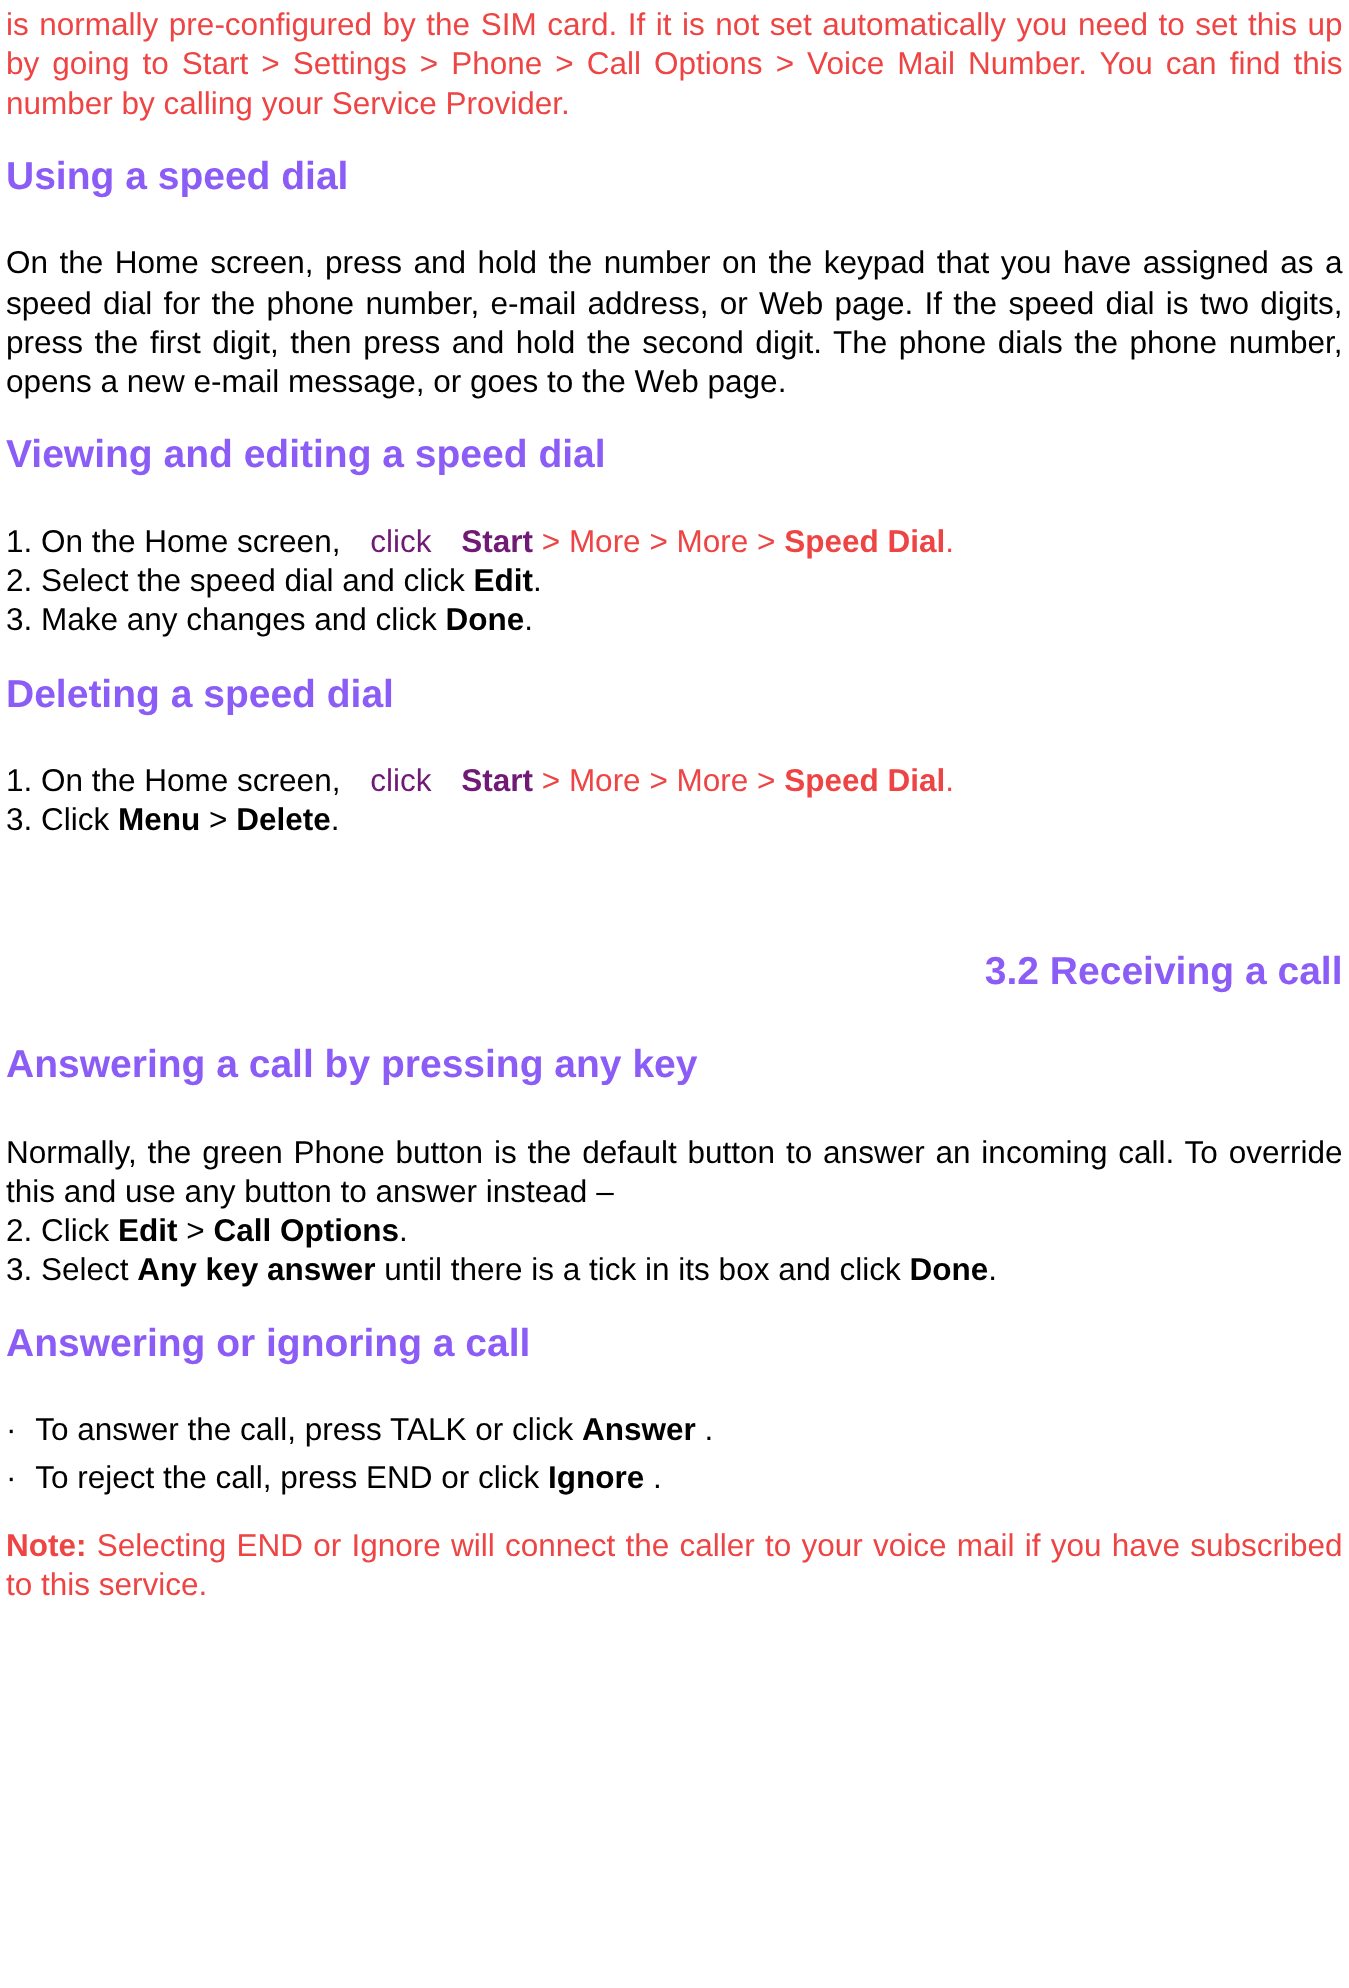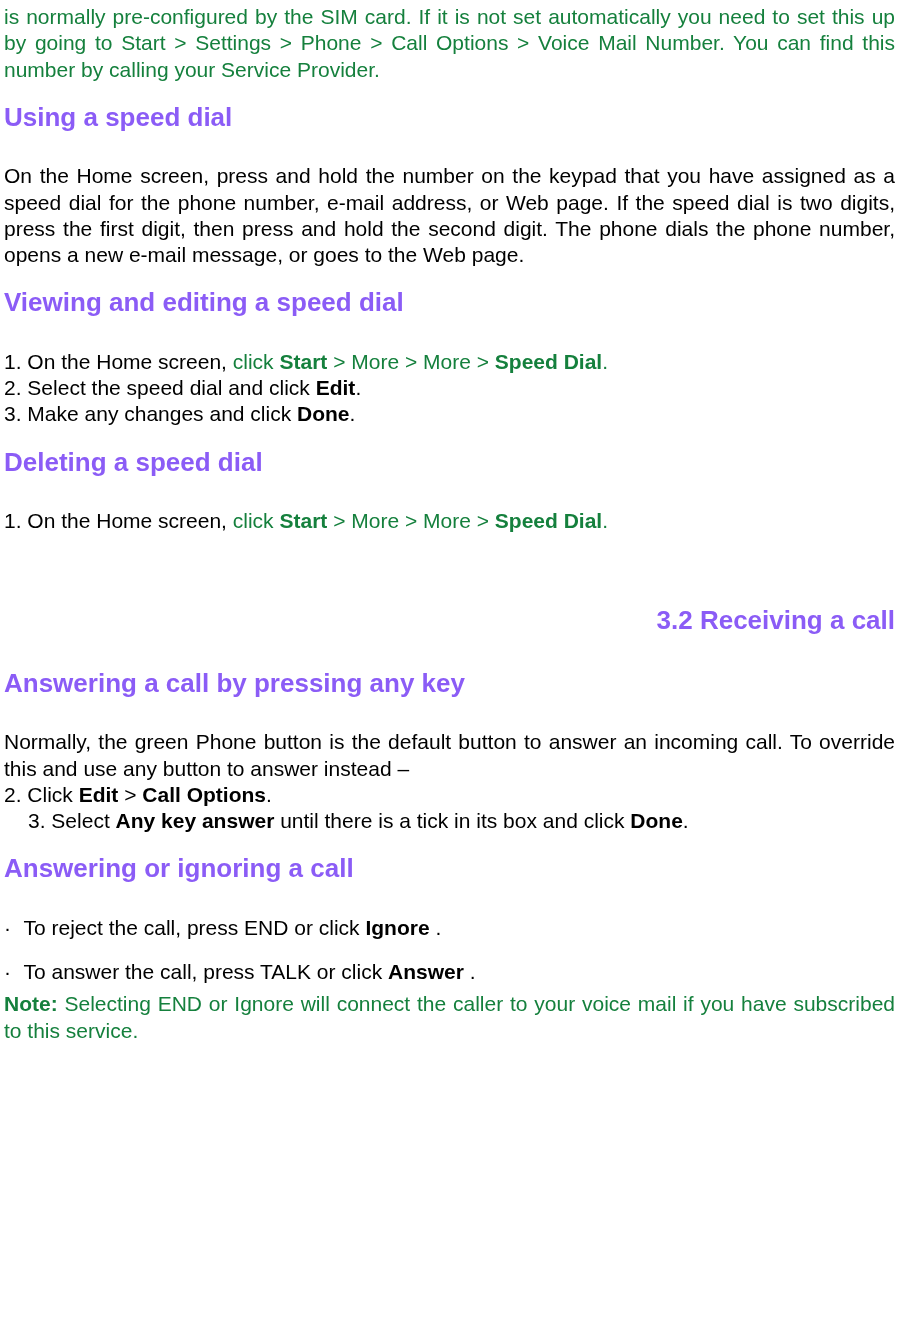--- a/index.html
+++ b/index.html
@@ -5,22 +5,22 @@
   body {
     font-family: Arial, Helvetica, sans-serif;
     font-size: 21px;
     line-height: 1.25;
     color: #000;
     margin: 0;
     padding: 4px 4px 4px 4px;
     width: 899px;
     box-sizing: border-box;
   }
-  .blue { color: #15803d; }
-  .red { color: #15803d; }
+  .blue { color: #ef4444; }
+  .red { color: #701a75; margin-left: 14px; }
   b { font-weight: bold; }
   h2 {
     font-size: 26px;
     font-weight: bold;
     margin: 18px 0 30px 0;
     color: #8b5cf6;
   }
   p {
     margin: 0 0 18px 0;
   }
@@ -59,44 +59,47 @@
     <span>3. Make any changes and click </span><b>Done</b><span>.</span>
   </div>
 </div>
 
 <h2>Deleting a speed dial</h2>
 
 <div>
   <div class="nm">
     <span>1. On the Home screen, </span><span class="red">click </span><b class="red">Start</b><span class="blue"> &gt; </span><span class="blue">More &gt; More &gt; </span><b class="blue">Speed Dial</b><span class="blue">.</span>
   </div>
+  <div class="nm">
+    <span>3. Click </span><b>Menu</b><span> &gt; </span><b>Delete</b><span>.</span>
+  </div>
 </div>
 
 <h2 class="big-gap">3.2 Receiving a call</h2>
 
 <h2>Answering a call by pressing any key</h2>
 
 <div class="justify nm">Normally, the green Phone button is the default button to answer an incoming call. To override this and use any button to answer instead –</div>
 <div>
   <div class="nm">
     <span>2. Click </span><b>Edit</b><span> &gt; </span><b>Call Options</b><span>.</span>
   </div>
-  <div class="nm" style="margin-bottom:18px;margin-left:24px;">
+  <div class="nm" style="margin-bottom:18px;">
     <span>3. Select </span><b>Any key answer</b><span> until there is a tick in its box and click </span><b>Done</b><span>.</span>
   </div>
 </div>
 
 <h2>Answering or ignoring a call</h2>
 
 <div class="bullet-list">
+  <div>
+    <span class="dot">·</span>
+    <span>To answer the call, press TALK or click </span><b>Answer</b><span> .</span>
+  </div>
   <div style="margin-bottom:18px;">
     <span class="dot">·</span>
     <span>To reject the call, press END or click </span><b>Ignore</b><span> .</span>
-  </div>
-  <div>
-    <span class="dot">·</span>
-    <span>To answer the call, press TALK or click </span><b>Answer</b><span> .</span>
   </div>
 </div>
 
 <p class="blue justify">
   <b>Note:</b><span> Selecting END or Ignore will connect the caller to your voice mail if you have subscribed to this service.</span>
 </p>
 
 </body></html>

